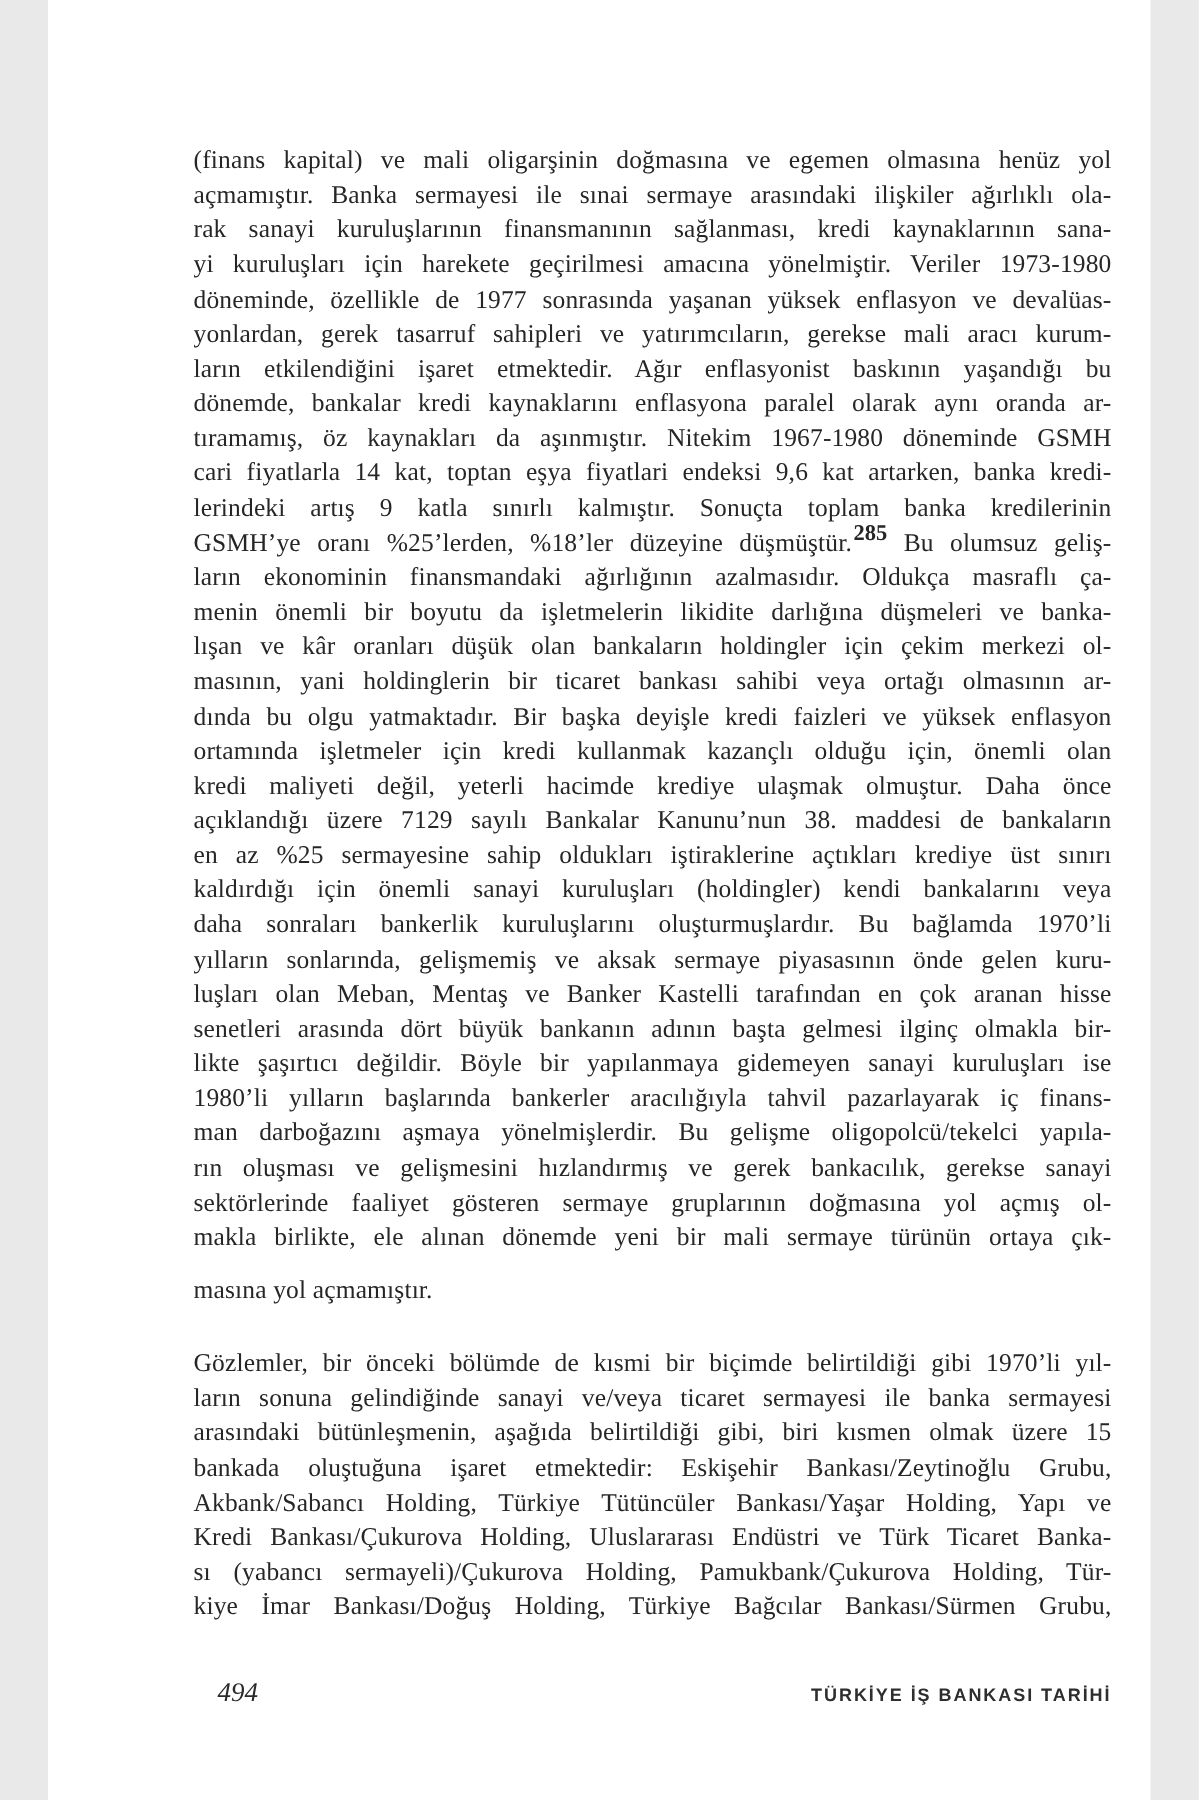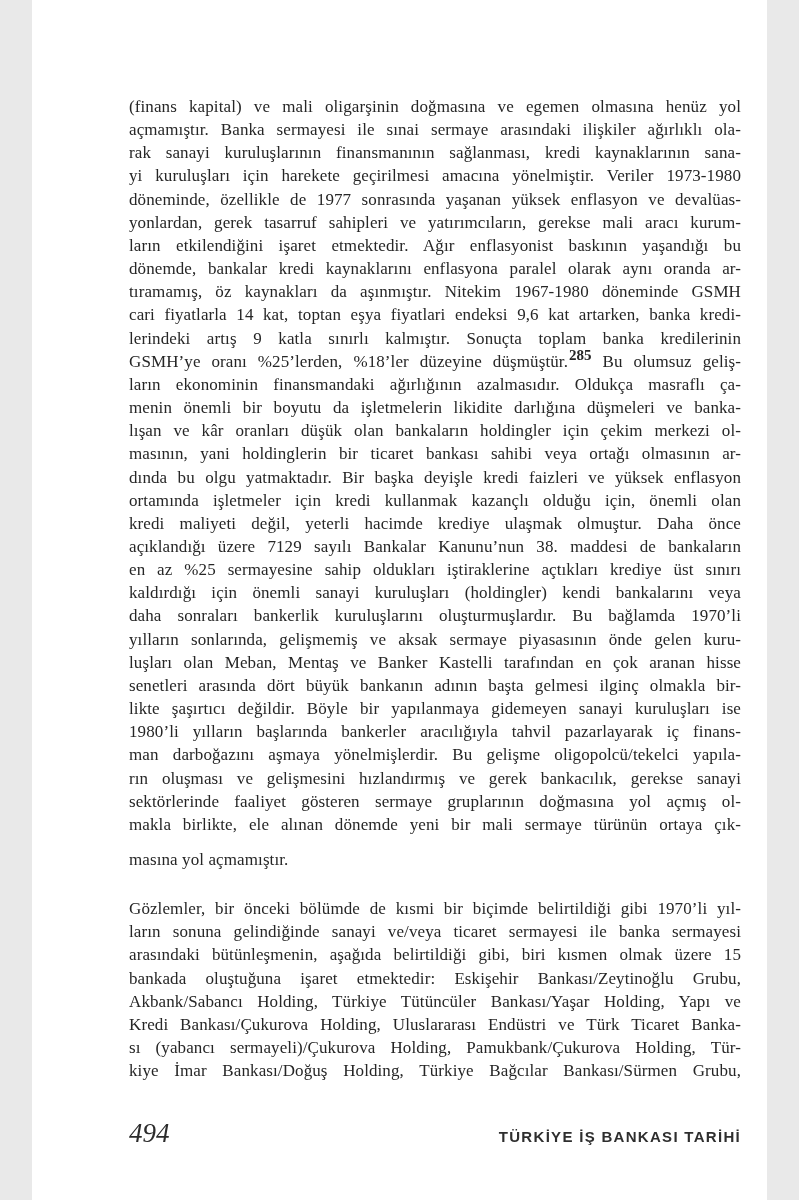--- a/index.html
+++ b/index.html
@@ -45,27 +45,28 @@
     left: 97px;
     top: 1118px;
     width: 612px;
     display: flex;
     justify-content: space-between;
     align-items: baseline;
   }
   .page-number {
     font-family: "Liberation Serif", "DejaVu Serif", serif;
     font-style: italic;
-    font-size: 27px;
+    font-size: 18px;
     color: #2b2b2b;
+    margin-left: 16px;
   }
   .running-title {
     font-family: "Liberation Sans", "DejaVu Sans", sans-serif;
     font-weight: 700;
-    font-size: 15px;
+    font-size: 12px;
     letter-spacing: 1.3px;
     color: #2e2e2e;
   }
 </style>
 </head>
 <body>
 
 <div class="page">
 
   <main class="text-block">

